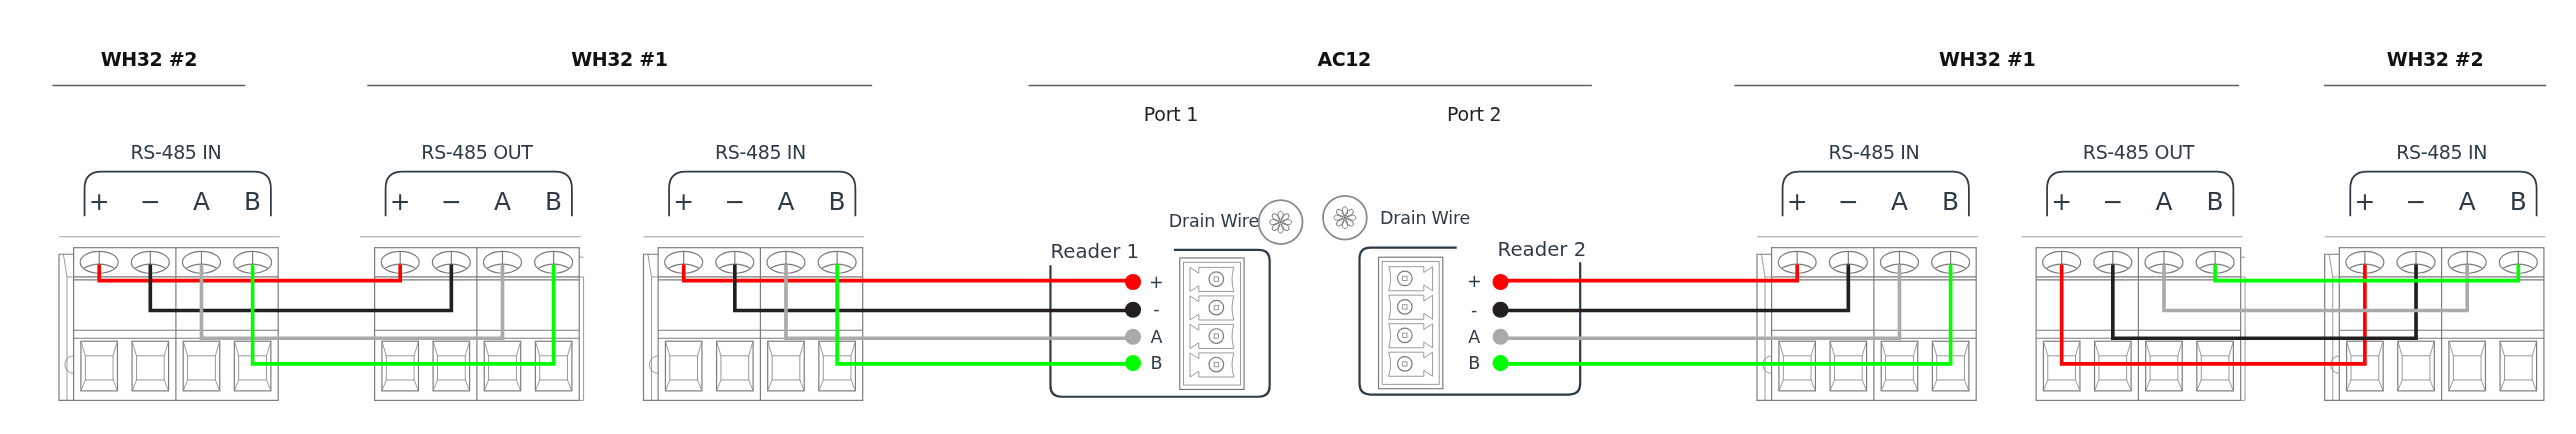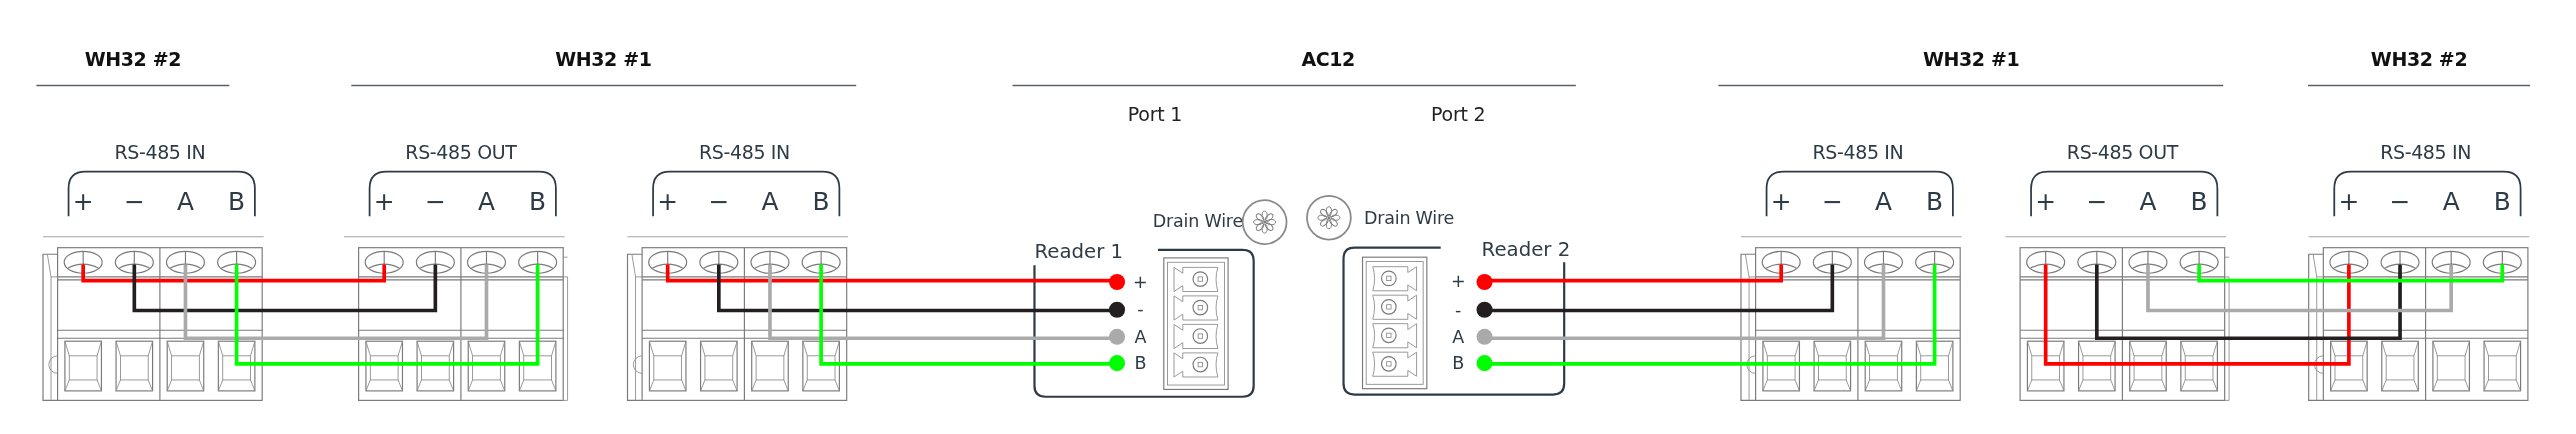--- a/index.html
+++ b/index.html
@@ -1,17 +1,17 @@
 <!DOCTYPE html>
 <html style="font-size:11.7px"><head>
 <meta charset="utf-8">
 <style>
   html, body { margin: 0; padding: 0; background: #ffffff; }
   body { width: 2576px; height: 434px; overflow: hidden; position: relative; }
-  #stage { position: absolute; left: 0; top: 0; width: 2205px; height: 434px; }
+  #stage { position: absolute; left: 16px; top: 0; width: 2205px; height: 434px; }
   svg text { font-family: "DejaVu Sans", sans-serif; }
   .title { font-size: 26px; fill: #111111; font-weight: 600; letter-spacing: -0.5px; }
   .subtitle { font-size: 26px; fill: #2e3b46; letter-spacing: -0.5px; }
   .pin-label { font-size: 34px; fill: #2e3b46; }
   .port-label { font-size: 26px; fill: #222222; letter-spacing: -0.3px; }
   .reader-label { font-size: 27px; fill: #2e3b46; }
   .reader-pin { font-size: 24px; fill: #2e3b46; }
   .drain-label { font-size: 24px; fill: #2e3b46; letter-spacing: -0.3px; }
   .outline { fill: none; stroke: #7a7a7a; stroke-width: 1.6; }
   .outline-thin { fill: none; stroke: #8c8c8c; stroke-width: 1.2; }

